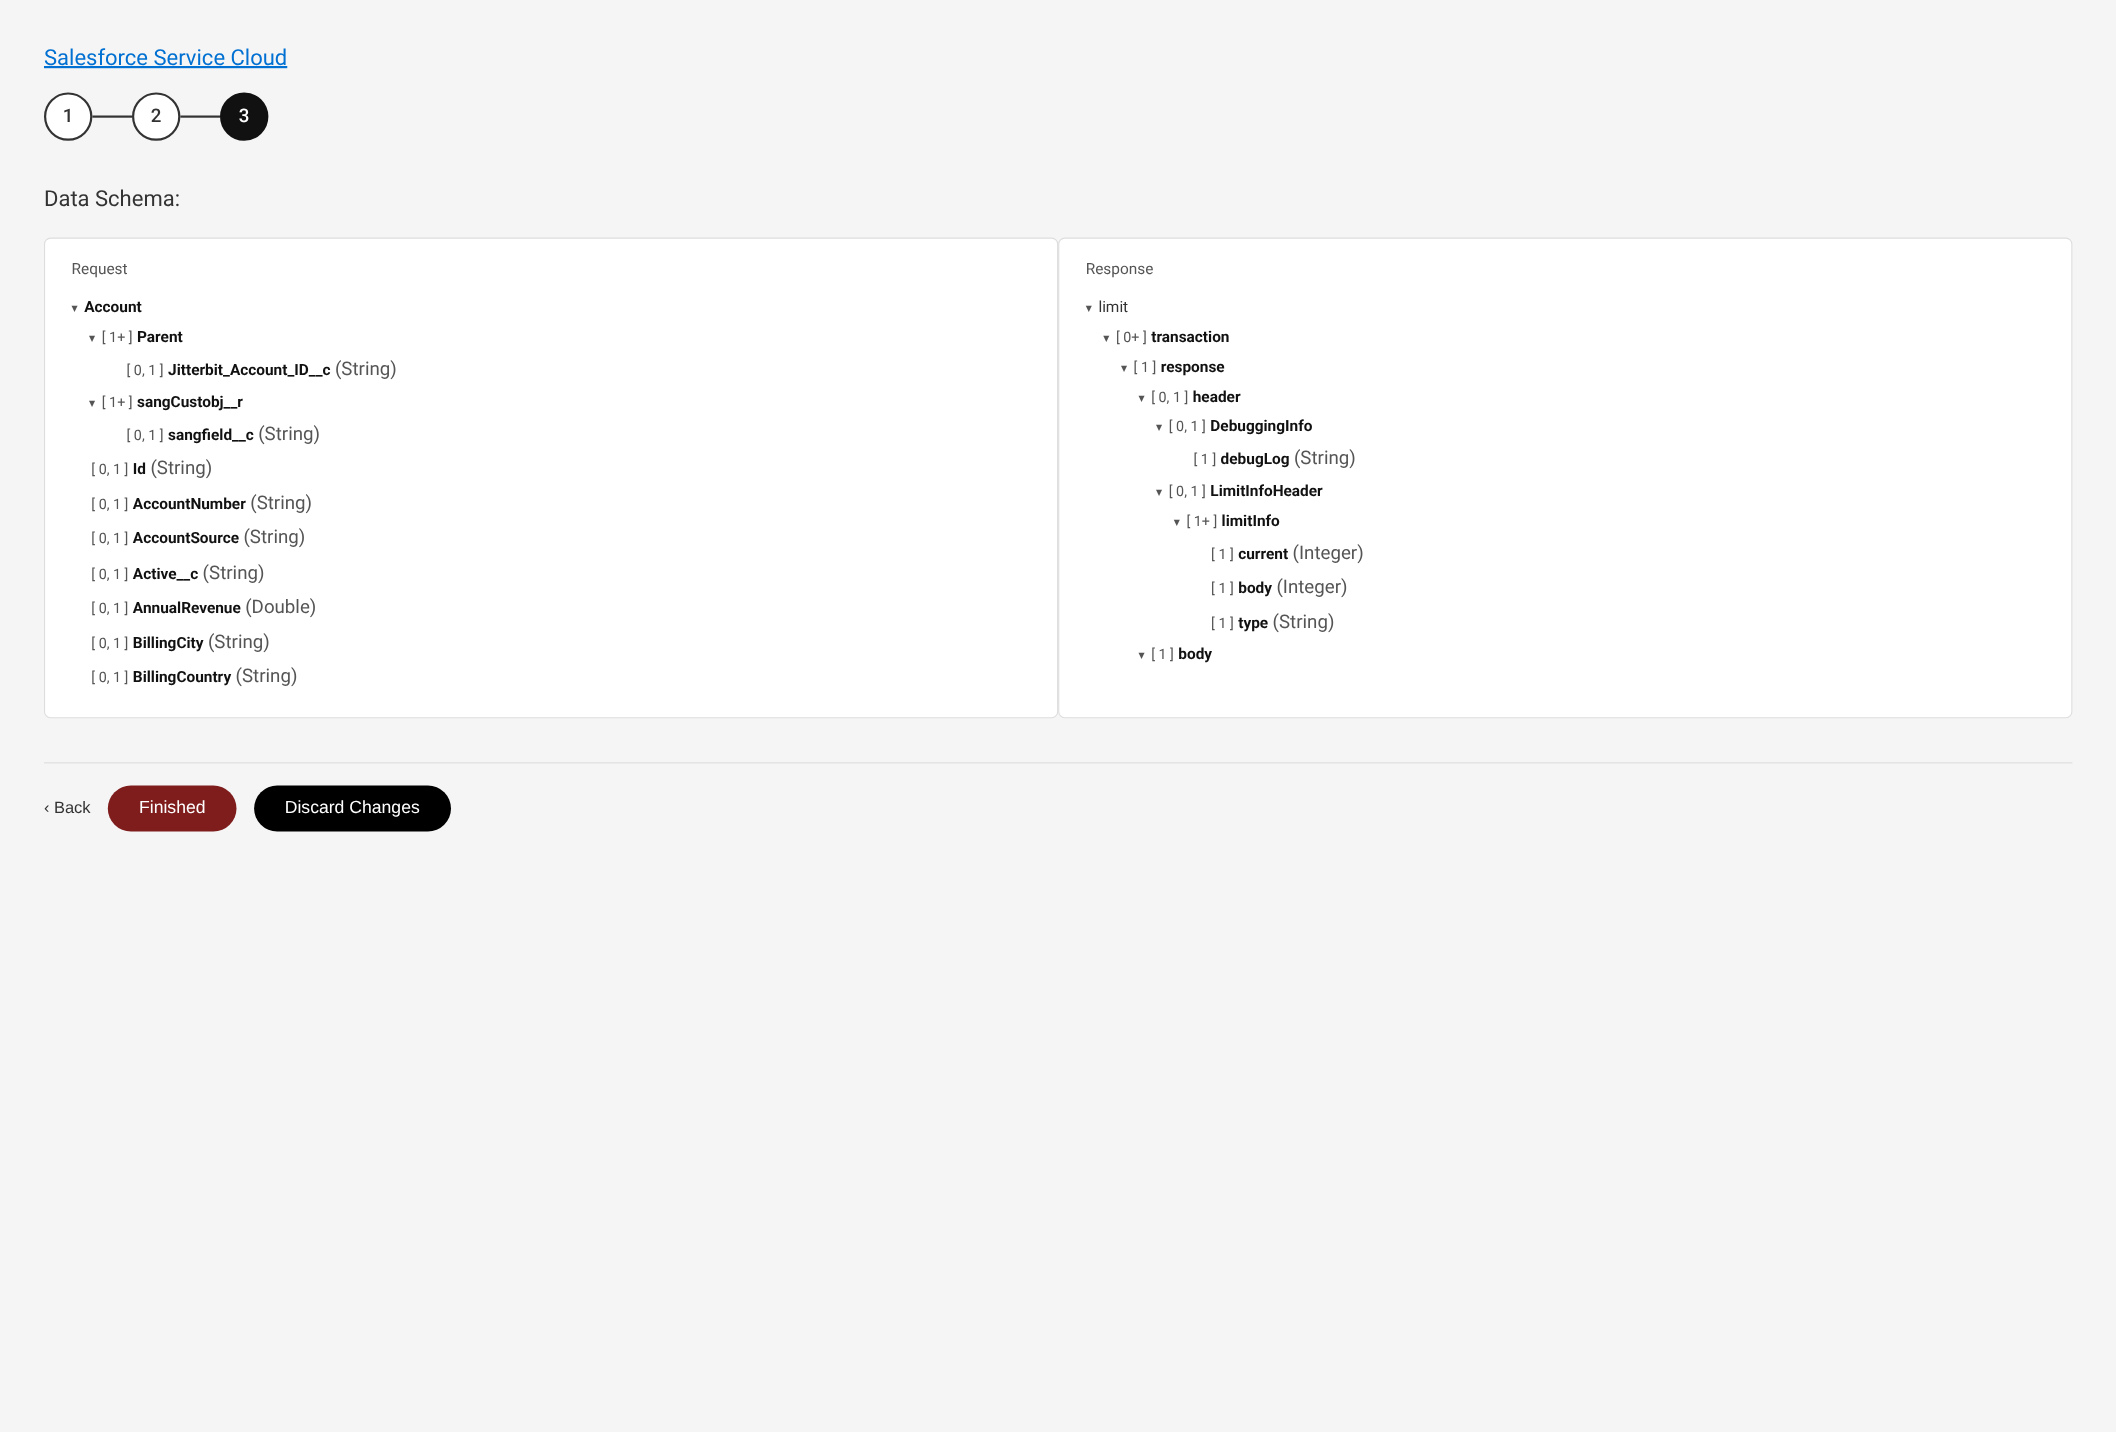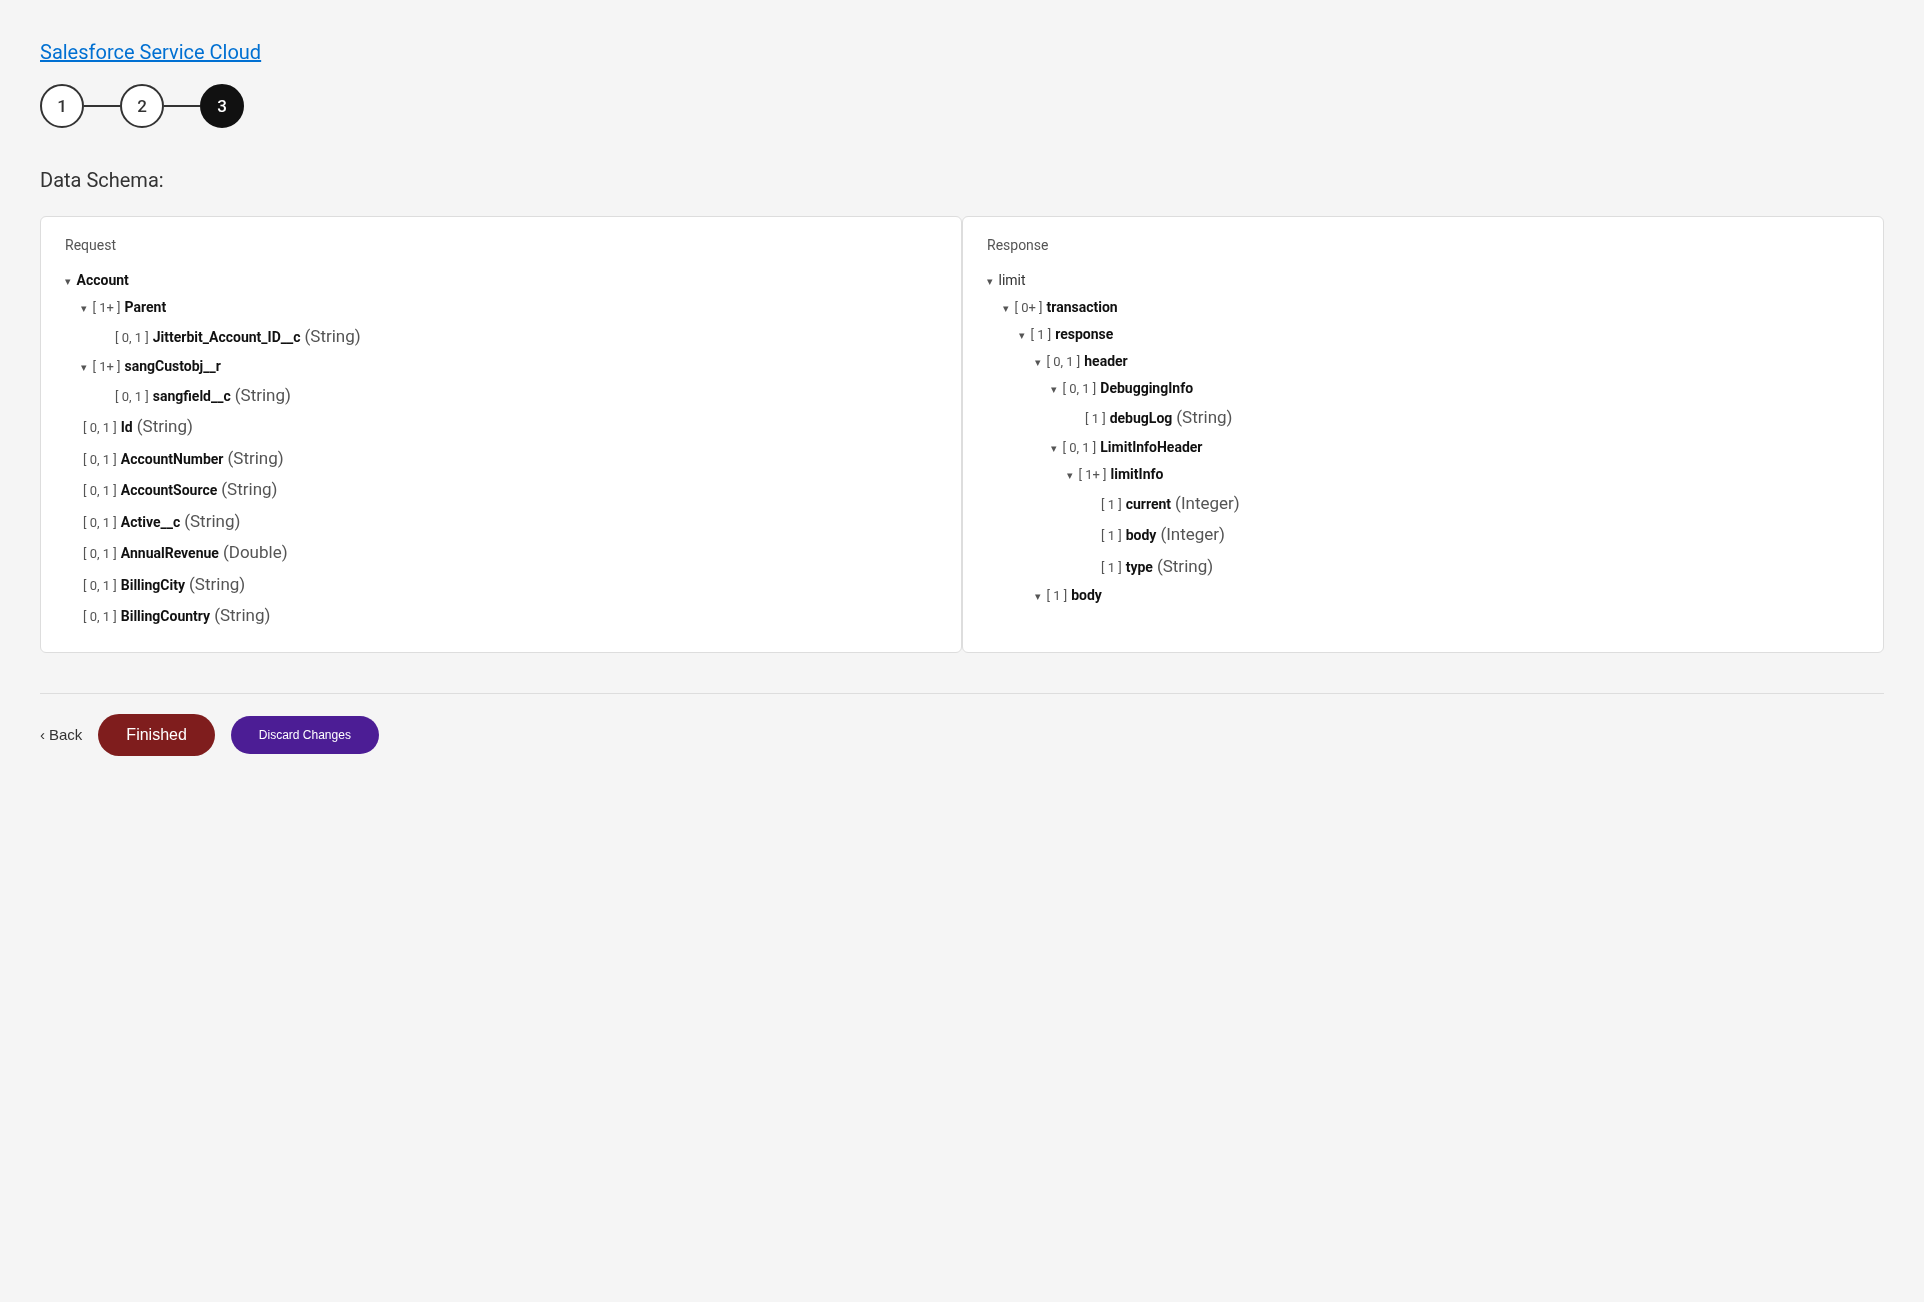--- a/index.html
+++ b/index.html
@@ -136,26 +136,26 @@
       background: #7f1d1d;
       color: #fff;
       border: none;
       border-radius: 24px;
       padding: 12px 28px;
       font-size: 16px;
       font-weight: 500;
       cursor: pointer;
     }
     .btn-discard {
-      background: #4c1d95;
+      background: #000000;
       color: #fff;
       border: none;
       border-radius: 24px;
       padding: 12px 28px;
-      font-size: 12px;
+      font-size: 16px;
       font-weight: 500;
       cursor: pointer;
     }
   </style>
 </head>
 <body>
 
 <div class="page">
   <div class="breadcrumb">Salesforce Service Cloud</div>
 

